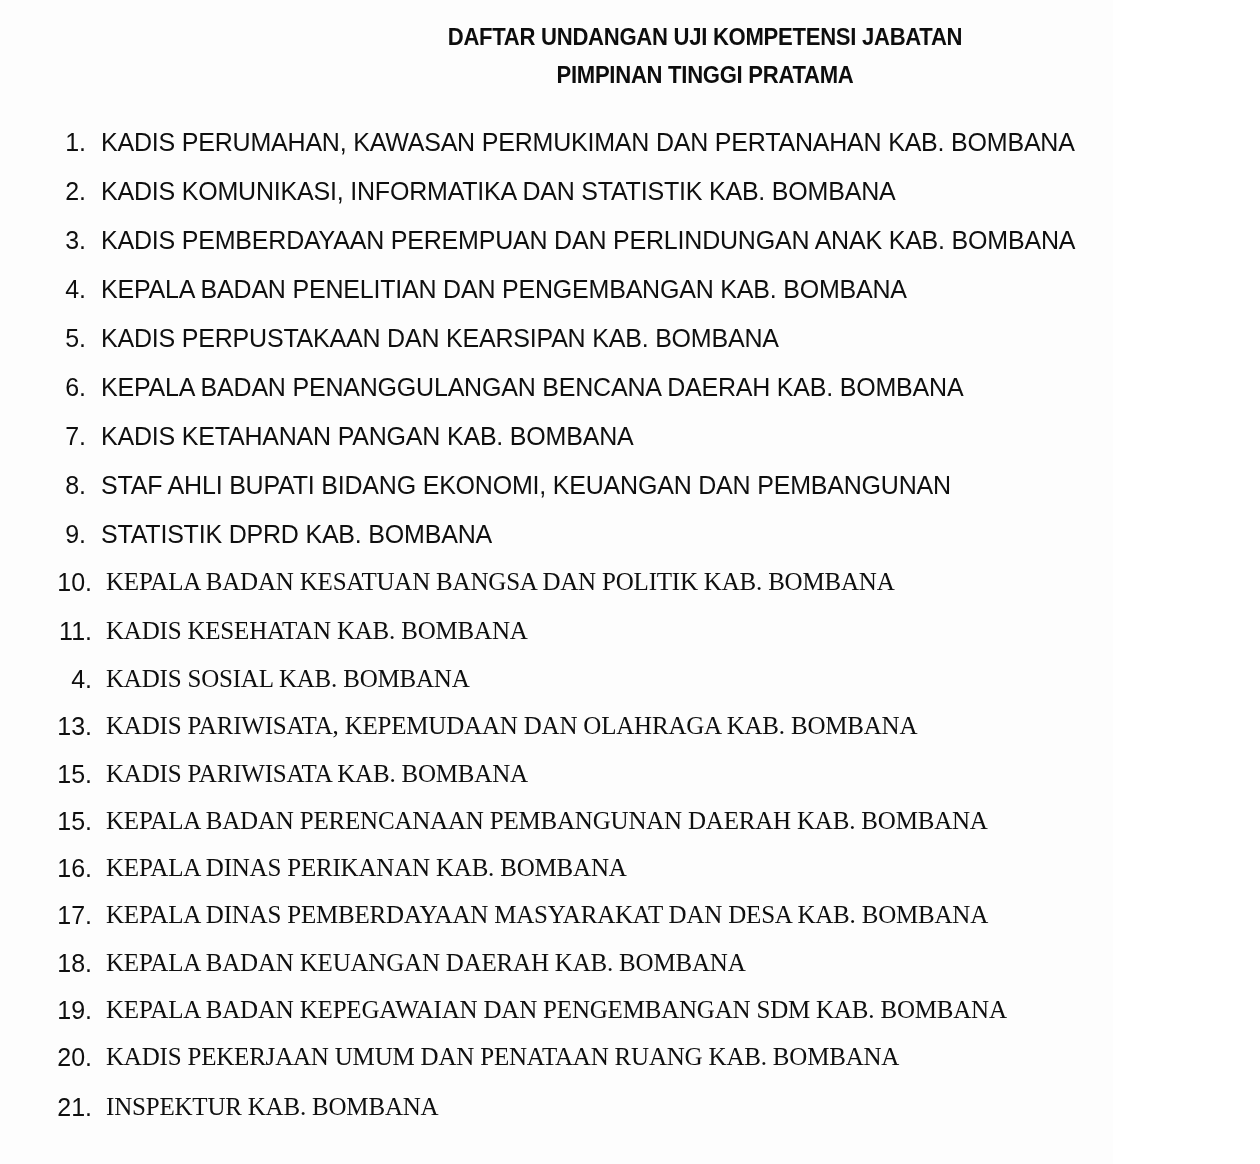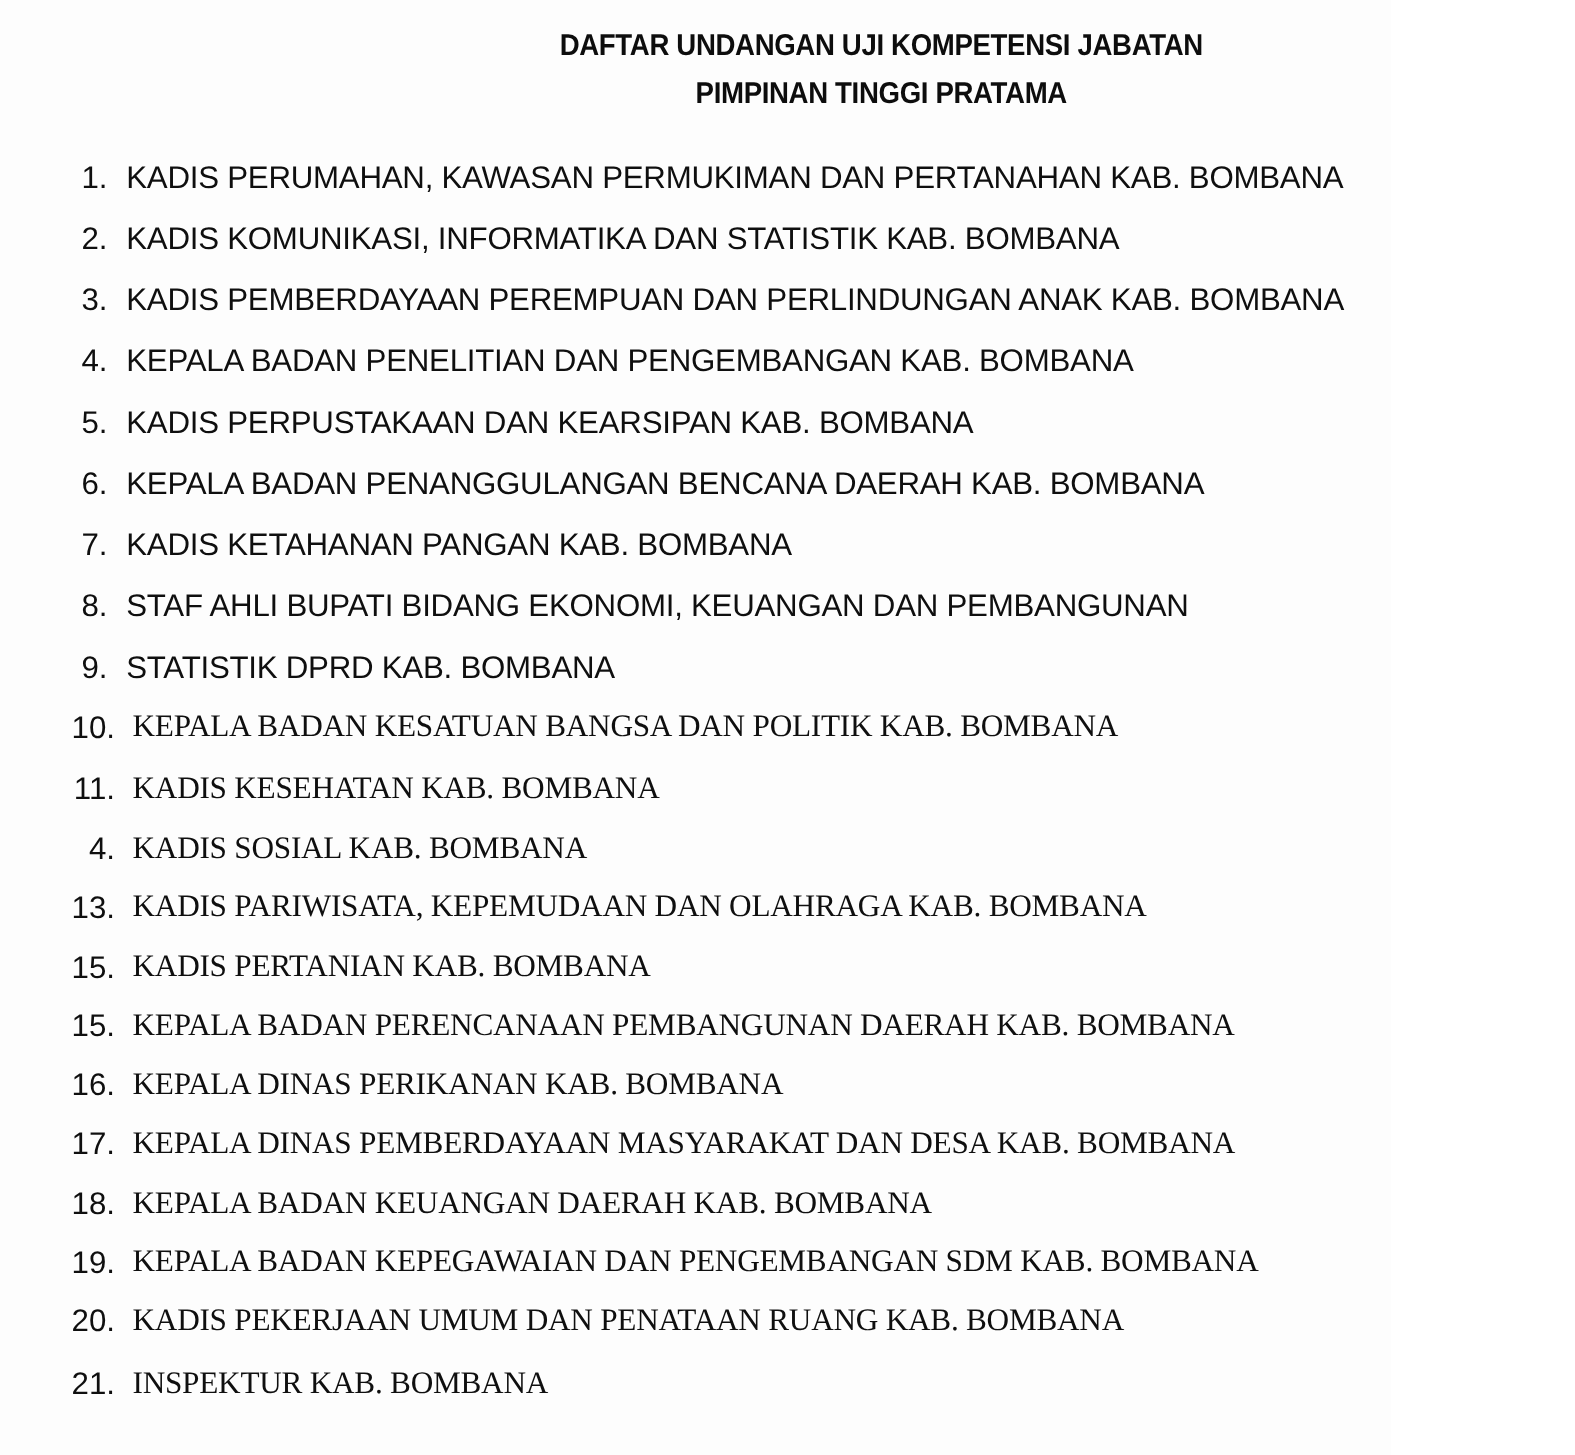--- a/index.html
+++ b/index.html
@@ -136,21 +136,21 @@
     <li class="item" style="top:537px">
       <span class="num two">4.</span>
       <span class="txt two">KADIS SOSIAL KAB. BOMBANA</span>
     </li>
     <li class="item" style="top:584px">
       <span class="num two">13.</span>
       <span class="txt two">KADIS PARIWISATA, KEPEMUDAAN DAN OLAHRAGA KAB. BOMBANA</span>
     </li>
     <li class="item" style="top:632px">
       <span class="num two">15.</span>
-      <span class="txt two">KADIS PERTANIAN KAB. BOMBANA</span>
+      <span class="txt two">KADIS PARIWISATA KAB. BOMBANA</span>
     </li>
     <li class="item" style="top:679px">
       <span class="num two">15.</span>
       <span class="txt two">KEPALA BADAN PERENCANAAN PEMBANGUNAN DAERAH KAB. BOMBANA</span>
     </li>
     <li class="item" style="top:726px">
       <span class="num two">16.</span>
       <span class="txt two">KEPALA DINAS PERIKANAN KAB. BOMBANA</span>
     </li>
     <li class="item" style="top:773px">

